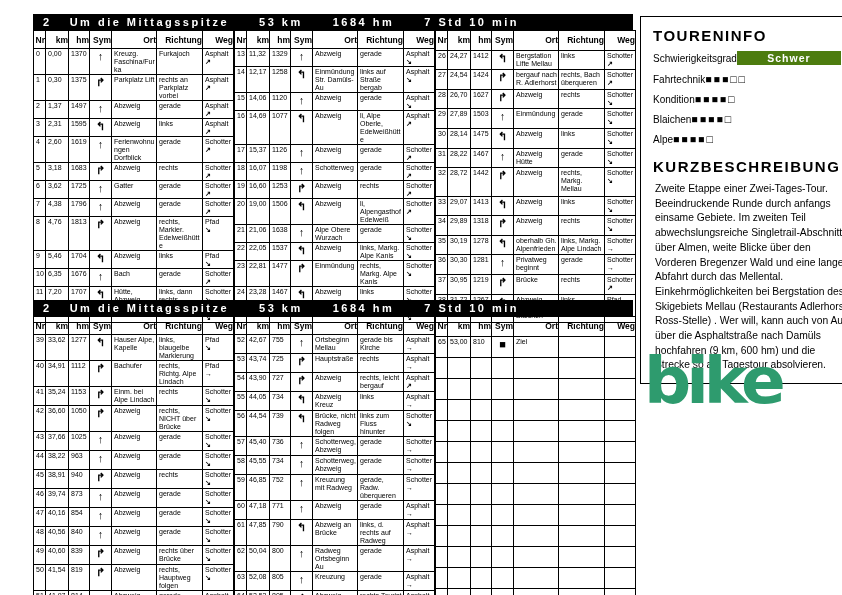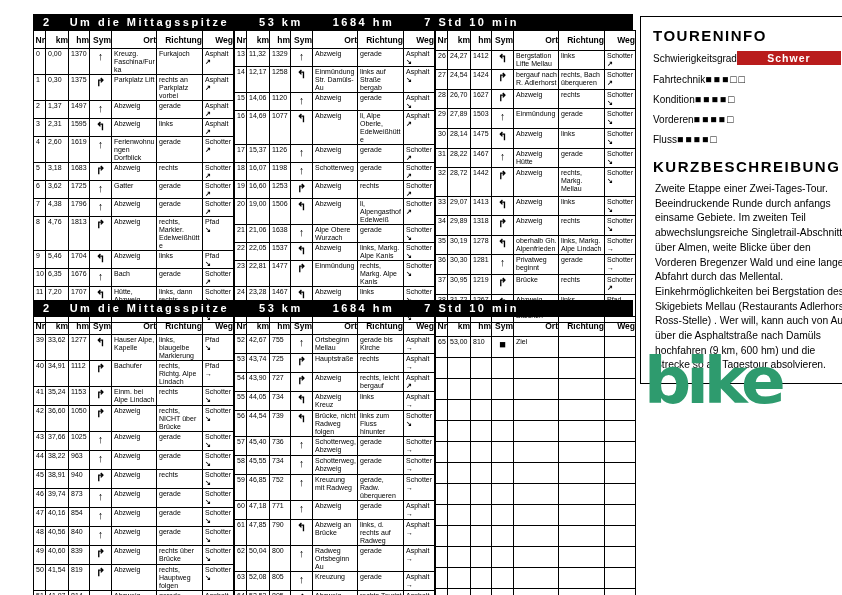--- a/index.html
+++ b/index.html
@@ -23,21 +23,21 @@
   td.sym{text-align:center;font-size:11px;font-weight:bold;line-height:15px;padding:0;}
   .slope{font-size:7px;font-weight:bold;}
 
   
   .panel{position:absolute;left:640px;top:16px;width:228px;box-sizing:border-box;
          border:1px solid #000;background:#fff;padding:10px 12px 8px 12px;}
   .h1{font-weight:bold;font-size:15px;letter-spacing:1.5px;margin:0 0 7px 0;}
   .h1.second{margin-top:13px;}
   .rat-row{display:flex;justify-content:flex-start;align-items:center;
            font-size:10px;margin-bottom:8px;}
-  .badge{display:inline-block;background:#b91c1c;color:#fff;font-weight:bold;font-size:10.5px;
+  .badge{display:inline-block;background:#4d7c0f;color:#fff;font-weight:bold;font-size:10.5px;
          letter-spacing:1px;width:104px;text-align:center;padding:1px 0;}
   .squares{font-size:10.5px;letter-spacing:2px;white-space:nowrap;}
   .desc{font-size:10.3px;line-height:14.7px;margin:2px;}
 
   
   .bike{position:absolute;left:644px;top:348px;font-family:"DejaVu Sans",sans-serif;
         font-weight:bold;font-size:66px;line-height:66px;letter-spacing:-5px;
         transform:scaleY(0.98);}
 </style>
 </head>
@@ -913,25 +913,25 @@
 
     <div class="rat-row">
       <span>Fahrtechnik</span>
       <span class="squares">■■■□□</span>
     </div>
     <div class="rat-row">
       <span>Kondition</span>
       <span class="squares">■■■■□</span>
     </div>
     <div class="rat-row">
-      <span>Vorderen</span>
+      <span>Blaichen</span>
       <span class="squares">■■■■□</span>
     </div>
     <div class="rat-row">
-      <span>Fluss</span>
+      <span>Alpe</span>
       <span class="squares">■■■■□</span>
     </div>
 
     <div class="h1 second">KURZBESCHREIBUNG</div>
     <p class="desc">Zweite Etappe einer Zwei-Tages-Tour. Beeindruckende Runde durch anfangs einsame Gebiete. Im zweiten Teil abwechslungsreiche Singletrail-Abschnitte über Almen, weite Blicke über den Vorderen Bregenzer Wald und eine lange Abfahrt durch das Mellental. Einkehrmöglichkeiten bei Bergstation des Skigebiets Mellau (Restaurants Adlerhorst, Ross-Stelle) . Wer will, kann auch von Au über die Asphaltstraße nach Damüls hochfahren (9 km, 600 hm) und die Strecke so als Tagestour absolvieren.</p>
   </div>
 
   <div class="bike" style="color: rgb(46, 155, 110);">bike</div>
 
 </div>

